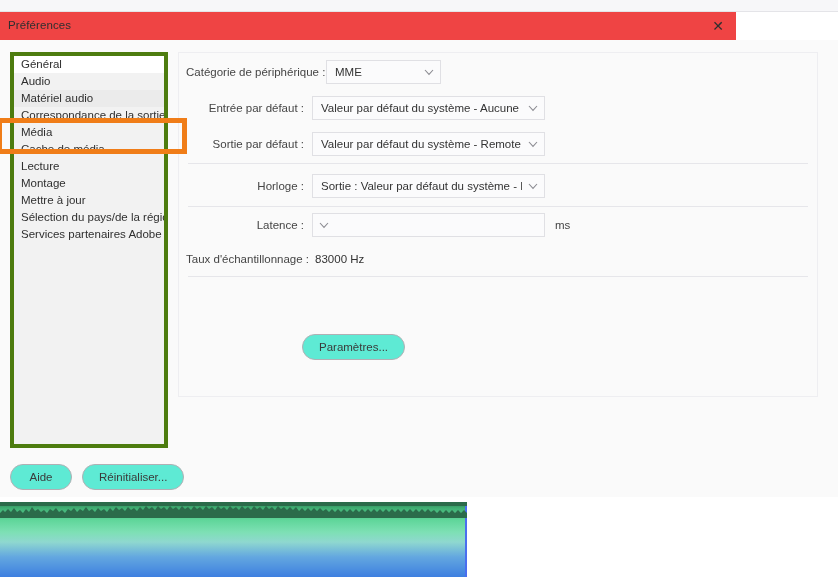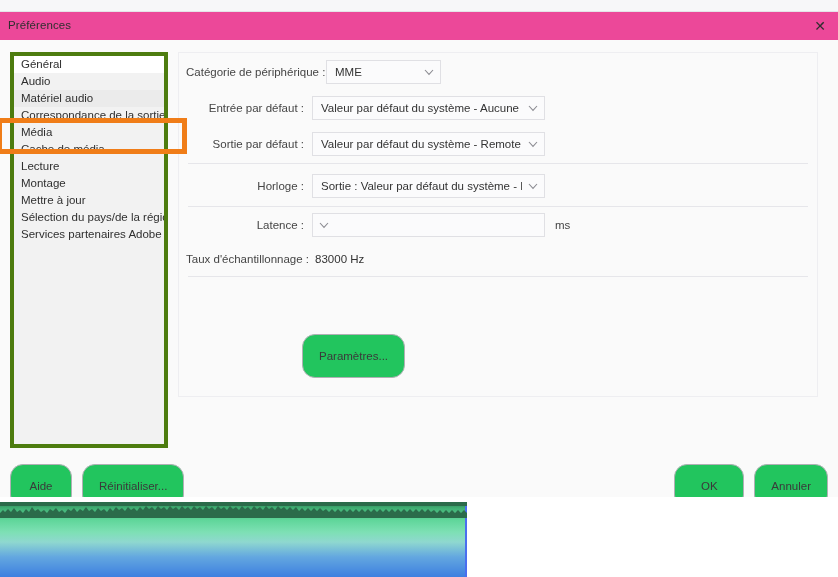--- a/index.html
+++ b/index.html
@@ -24,22 +24,22 @@
     width: 838px; height: 12px;
     background: #f7f7f9;
     border-bottom: 1px solid #e4e4e8;
     box-sizing: border-box;
   }
 
   
   .titlebar {
     position: absolute;
     left: 0; top: 12px;
-    width: 838px; height: 28px;
-    background: #ec4899;
+    width: 736px; height: 28px;
+    background: #ef4444;
     box-sizing: border-box;
   }
   .titlebar-title {
     position: absolute;
     left: 8px; top: 7px;
     font-size: 11.5px;
     color: #2f2f2f;
     letter-spacing: 0.1px;
   }
   .close-btn {
@@ -179,26 +179,26 @@
     color: #454545;
     white-space: nowrap;
   }
   .static-row .sr-value {
     color: #333333;
     padding-left: 6px;
   }
 
   
   .pill {
-    height: 44px;
+    height: 26px;
     min-width: 62px;
     padding: 8px 16px;
     border: 1px solid #b0b0b4;
     border-radius: 13px;
-    background: #22c55e;
+    background: #5eead4;
     color: #3a3a3a;
     font-size: 11.5px;
     font-family: "Liberation Sans", sans-serif;
     display: inline-flex;
     align-items: center;
     justify-content: center;
     cursor: pointer;
     box-sizing: border-box;
     white-space: nowrap;
   }
@@ -363,24 +363,20 @@
   <button class="pill params-btn">Paramètres...</button>
 
   <div class="highlight-box"></div>
 </div>
 
 <div class="footer">
   <div class="footer-left">
     <button class="pill">Aide</button>
     <button class="pill">Réinitialiser...</button>
   </div>
-  <div class="footer-right">
-    <button class="pill" style="min-width:70px;">OK</button>
-    <button class="pill" style="min-width:70px;">Annuler</button>
-  </div>
 </div>
 
 <div class="waveform-area">
   <div class="track-clip">
     <div class="track-topline"></div>
     <svg class="wave-jagged" viewBox="0 0 467 14" preserveAspectRatio="none">
       <path d="M0,9 L3,6 L5,8 L8,5 L11,8 L14,4 L17,8 L20,6 L23,9 L26,5 L29,8 L32,3 L35,7 L38,5 L41,8 L44,6 L47,9 L50,5 L53,7 L56,4 L59,8 L62,6 L65,9 L68,5 L71,7 L74,4 L77,8 L80,5 L83,7 L86,3 L89,7 L92,5 L95,8 L98,4 L101,7 L104,5 L107,8 L110,4 L113,7 L116,3 L119,6 L122,4 L125,7 L128,3 L131,6 L134,4 L137,7 L140,3 L143,6 L146,2 L149,5 L152,3 L155,6 L158,2 L161,5 L164,3 L167,6 L170,2 L173,5 L176,3 L179,6 L182,2 L185,5 L188,3 L191,6 L194,2 L197,5 L200,3 L203,6 L206,2 L209,5 L212,3 L215,6 L218,2 L221,5 L224,3 L227,6 L230,2 L233,5 L236,3 L239,6 L242,2 L245,5 L248,3 L251,6 L254,2 L257,5 L260,3 L263,6 L266,2 L269,5 L272,3 L275,6 L278,2 L281,5 L284,3 L287,6 L290,3 L293,6 L296,3 L299,7 L302,4 L305,7 L308,4 L311,7 L314,4 L317,7 L320,4 L323,7 L326,5 L329,8 L332,5 L335,8 L338,5 L341,8 L344,5 L347,8 L350,5 L353,8 L356,5 L359,8 L362,5 L365,8 L368,5 L371,8 L374,5 L377,8 L380,5 L383,8 L386,5 L389,8 L392,5 L395,8 L398,5 L401,8 L404,5 L407,8 L410,5 L413,8 L416,5 L419,8 L422,5 L425,8 L428,5 L431,8 L434,6 L437,9 L440,6 L443,9 L446,6 L449,9 L452,6 L455,9 L458,6 L461,9 L464,6 L467,9 L467,14 L0,14 Z" fill="#2b6b4a"></path>
     </svg>
   </div>
 </div>

